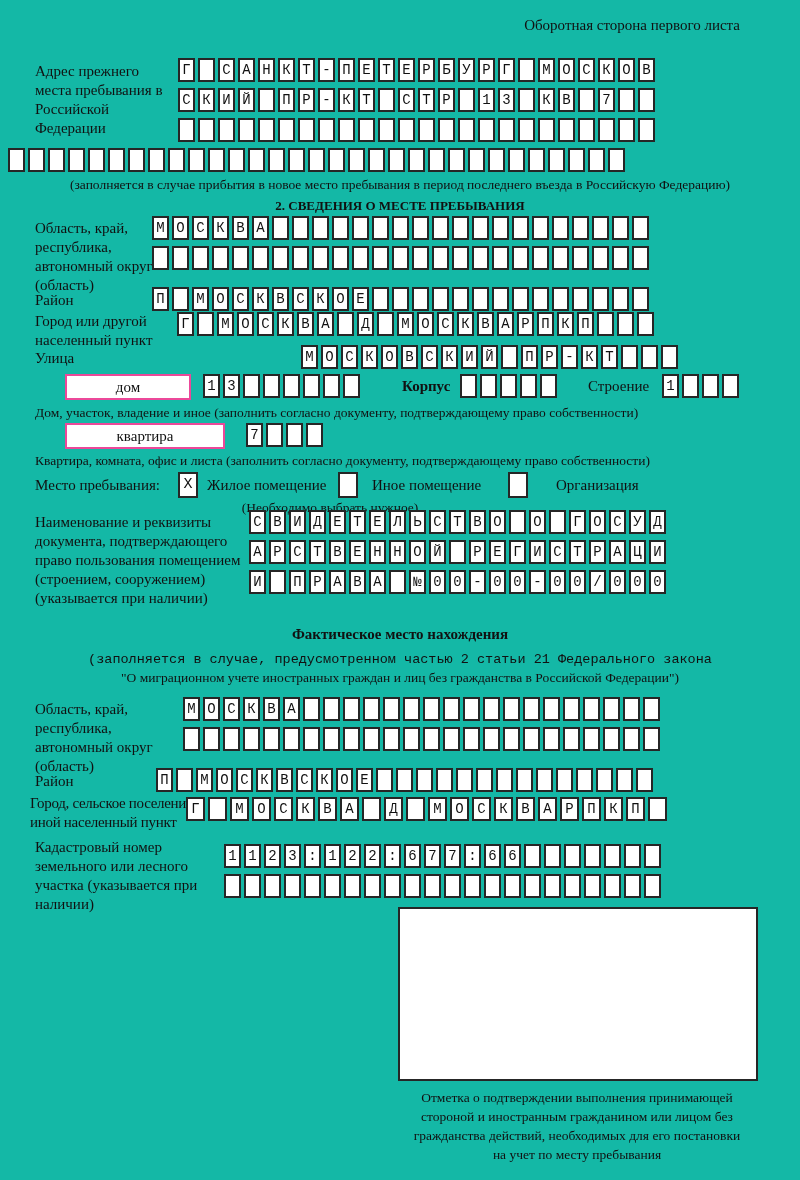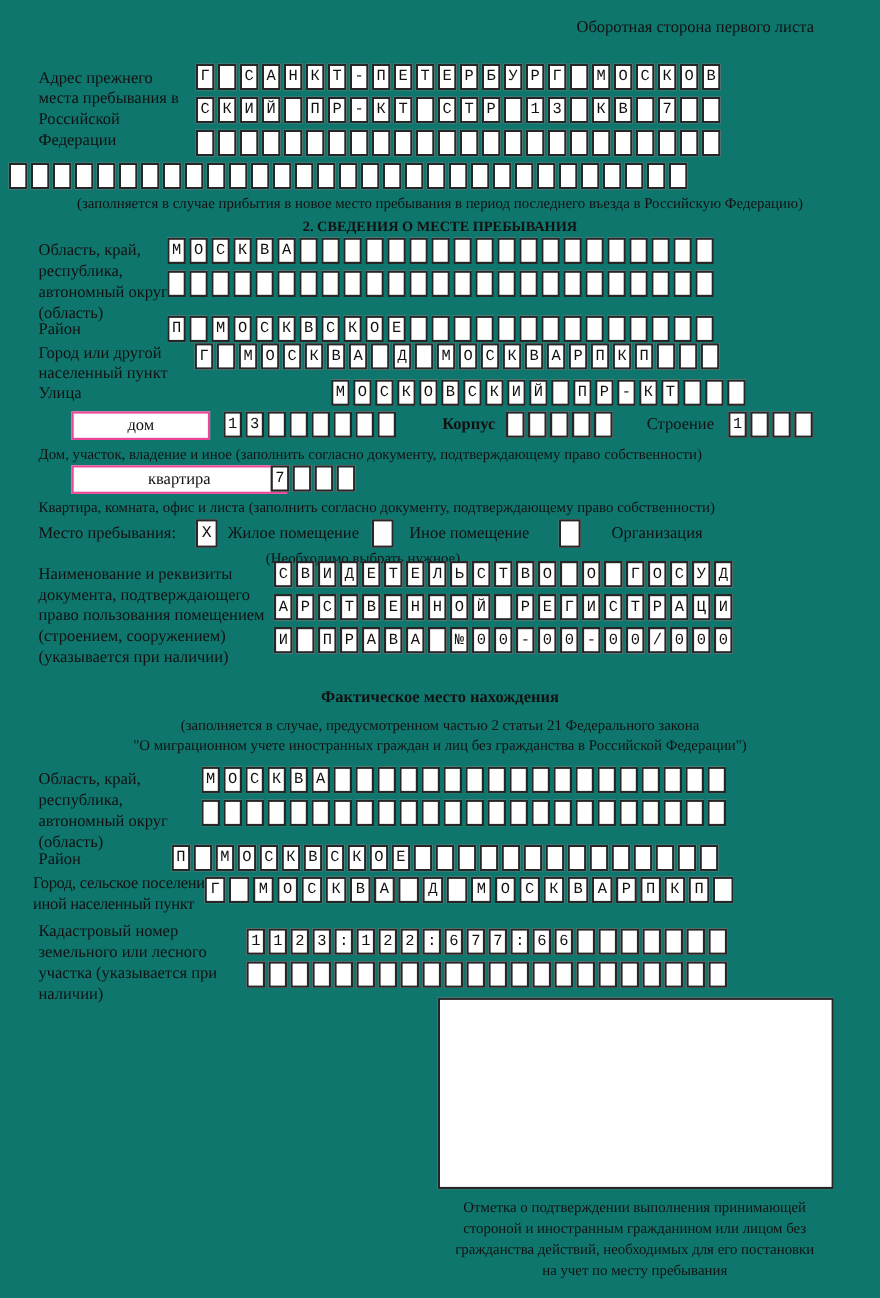--- a/index.html
+++ b/index.html
@@ -1,19 +1,19 @@
 <!DOCTYPE html>
 <html><head>
 <meta charset="utf-8">
 <style>
   * { margin:0; padding:0; box-sizing:border-box; }
   html,body { background:#ffffff; }
   .page {
     position:relative; width:800px; height:1180px; margin:0 auto;
-    background:#0f766e; color:#111;
+    background:#14b8a6; color:#111;
     font-family:"Liberation Serif", serif;
   }
   .abs { position:absolute; }
   .lbl { font-size:15px; line-height:19px; color:#111; }
   .note { font-size:13.5px; line-height:17px; color:#111; }
   .title { font-size:13px; font-weight:bold; }
   .center { text-align:center; }
   .boxrow { position:absolute; white-space:nowrap; height:26px;font-family:Liberation Mono, monospace; }
   .cbox {
     display:inline-block; width:17px; height:24px; border:2px solid #262626;
@@ -61,40 +61,40 @@
   <div class="boxrow" style="left:301px; top:345px;"><span class="cbox">М</span><span class="cbox">О</span><span class="cbox">С</span><span class="cbox">К</span><span class="cbox">О</span><span class="cbox">В</span><span class="cbox">С</span><span class="cbox">К</span><span class="cbox">И</span><span class="cbox">Й</span><span class="cbox"></span><span class="cbox">П</span><span class="cbox">Р</span><span class="cbox">-</span><span class="cbox">К</span><span class="cbox">Т</span><span class="cbox"></span><span class="cbox"></span><span class="cbox"></span></div>
 
   <div class="widebox" style="left:65px; top:374px; width:126px;">дом</div>
   <div class="boxrow" style="left:203px; top:374px;"><span class="cbox">1</span><span class="cbox">3</span><span class="cbox"></span><span class="cbox"></span><span class="cbox"></span><span class="cbox"></span><span class="cbox"></span><span class="cbox"></span></div>
   <div class="abs lbl" style="left:402px; top:377px;font-weight:bold;">Корпус</div>
   <div class="boxrow" style="left:460px; top:374px;"><span class="cbox"></span><span class="cbox"></span><span class="cbox"></span><span class="cbox"></span><span class="cbox"></span></div>
   <div class="abs lbl" style="left:588px; top:377px;">Строение</div>
   <div class="boxrow" style="left:662px; top:374px;"><span class="cbox">1</span><span class="cbox"></span><span class="cbox"></span><span class="cbox"></span></div>
   <div class="abs note" style="left:35px; top:404px;">Дом, участок, владение и иное (заполнить согласно документу, подтверждающему право собственности)</div>
 
-  <div class="widebox" style="left:65px; top:423px; width:196px;">квартира</div>
+  <div class="widebox" style="left:65px; top:423px; width:160px;">квартира</div>
   <div class="boxrow" style="left:246px; top:423px;"><span class="cbox">7</span><span class="cbox"></span><span class="cbox"></span><span class="cbox"></span></div>
   <div class="abs note" style="left:35px; top:452px;">Квартира, комната, офис и листа (заполнить согласно документу, подтверждающему право собственности)</div>
 
   <div class="abs lbl" style="left:35px; top:476px;">Место пребывания:</div>
   <div class="boxrow checkbox-row" style="left:178px; top:472px;"><span class="cbox">X</span></div>
   <div class="abs lbl" style="left:207px; top:476px;">Жилое помещение</div>
   <div class="boxrow checkbox-row" style="left:338px; top:472px;"><span class="cbox"></span></div>
   <div class="abs lbl" style="left:372px; top:476px;">Иное помещение</div>
   <div class="boxrow checkbox-row" style="left:508px; top:472px;"><span class="cbox"></span></div>
   <div class="abs lbl" style="left:556px; top:476px;">Организация</div>
   <div class="abs lbl" style="left:35px; top:513px; width:212px;">Наименование и реквизиты документа, подтверждающего право пользования помещением (строением, сооружением) (указывается при наличии)</div>
 
   <div class="abs note center" style="left:130px; top:499px; width:400px;">(Необходимо выбрать нужное)</div>
   <div class="boxrow" style="left:249px; top:510px;"><span class="cbox">С</span><span class="cbox">В</span><span class="cbox">И</span><span class="cbox">Д</span><span class="cbox">Е</span><span class="cbox">Т</span><span class="cbox">Е</span><span class="cbox">Л</span><span class="cbox">Ь</span><span class="cbox">С</span><span class="cbox">Т</span><span class="cbox">В</span><span class="cbox">О</span><span class="cbox"></span><span class="cbox">О</span><span class="cbox"></span><span class="cbox">Г</span><span class="cbox">О</span><span class="cbox">С</span><span class="cbox">У</span><span class="cbox">Д</span></div>
   <div class="boxrow" style="left:249px; top:540px;"><span class="cbox">А</span><span class="cbox">Р</span><span class="cbox">С</span><span class="cbox">Т</span><span class="cbox">В</span><span class="cbox">Е</span><span class="cbox">Н</span><span class="cbox">Н</span><span class="cbox">О</span><span class="cbox">Й</span><span class="cbox"></span><span class="cbox">Р</span><span class="cbox">Е</span><span class="cbox">Г</span><span class="cbox">И</span><span class="cbox">С</span><span class="cbox">Т</span><span class="cbox">Р</span><span class="cbox">А</span><span class="cbox">Ц</span><span class="cbox">И</span></div>
   <div class="boxrow" style="left:249px; top:570px;"><span class="cbox">И</span><span class="cbox"></span><span class="cbox">П</span><span class="cbox">Р</span><span class="cbox">А</span><span class="cbox">В</span><span class="cbox">А</span><span class="cbox"></span><span class="cbox">№</span><span class="cbox">0</span><span class="cbox">0</span><span class="cbox">-</span><span class="cbox">0</span><span class="cbox">0</span><span class="cbox">-</span><span class="cbox">0</span><span class="cbox">0</span><span class="cbox">/</span><span class="cbox">0</span><span class="cbox">0</span><span class="cbox">0</span></div>
 
   <div class="abs title center" style="left:0; top:626px; width:800px; font-size:15px;">Фактическое место нахождения</div>
-  <div class="abs note center" style="left:0; top:651px; width:800px;">(заполняется в случае, предусмотренном частью 2 статьи 21 Федерального закона</div>
+  <div class="abs note center" style="left:0; top:651px; width:800px;font-family:Liberation Mono, monospace;">(заполняется в случае, предусмотренном частью 2 статьи 21 Федерального закона</div>
   <div class="abs note center" style="left:0; top:669px; width:800px;">"О миграционном учете иностранных граждан и лиц без гражданства в Российской Федерации")</div>
 
   <div class="abs lbl" style="left:35px; top:700px; width:150px;">Область, край, республика, автономный округ (область)</div>
   <div class="boxrow" style="left:183px; top:697px;"><span class="cbox">М</span><span class="cbox">О</span><span class="cbox">С</span><span class="cbox">К</span><span class="cbox">В</span><span class="cbox">А</span><span class="cbox"></span><span class="cbox"></span><span class="cbox"></span><span class="cbox"></span><span class="cbox"></span><span class="cbox"></span><span class="cbox"></span><span class="cbox"></span><span class="cbox"></span><span class="cbox"></span><span class="cbox"></span><span class="cbox"></span><span class="cbox"></span><span class="cbox"></span><span class="cbox"></span><span class="cbox"></span><span class="cbox"></span><span class="cbox"></span></div>
   <div class="boxrow" style="left:183px; top:727px;"><span class="cbox"></span><span class="cbox"></span><span class="cbox"></span><span class="cbox"></span><span class="cbox"></span><span class="cbox"></span><span class="cbox"></span><span class="cbox"></span><span class="cbox"></span><span class="cbox"></span><span class="cbox"></span><span class="cbox"></span><span class="cbox"></span><span class="cbox"></span><span class="cbox"></span><span class="cbox"></span><span class="cbox"></span><span class="cbox"></span><span class="cbox"></span><span class="cbox"></span><span class="cbox"></span><span class="cbox"></span><span class="cbox"></span><span class="cbox"></span></div>
 
   <div class="abs lbl" style="left:35px; top:772px;">Район</div>
   <div class="boxrow" style="left:156px; top:768px;"><span class="cbox">П</span><span class="cbox"></span><span class="cbox">М</span><span class="cbox">О</span><span class="cbox">С</span><span class="cbox">К</span><span class="cbox">В</span><span class="cbox">С</span><span class="cbox">К</span><span class="cbox">О</span><span class="cbox">Е</span><span class="cbox"></span><span class="cbox"></span><span class="cbox"></span><span class="cbox"></span><span class="cbox"></span><span class="cbox"></span><span class="cbox"></span><span class="cbox"></span><span class="cbox"></span><span class="cbox"></span><span class="cbox"></span><span class="cbox"></span><span class="cbox"></span><span class="cbox"></span></div>
 
   <div class="abs lbl tight" style="left:30px; top:794px; width:190px;">Город, сельское поселение, иной населенный пункт</div>

